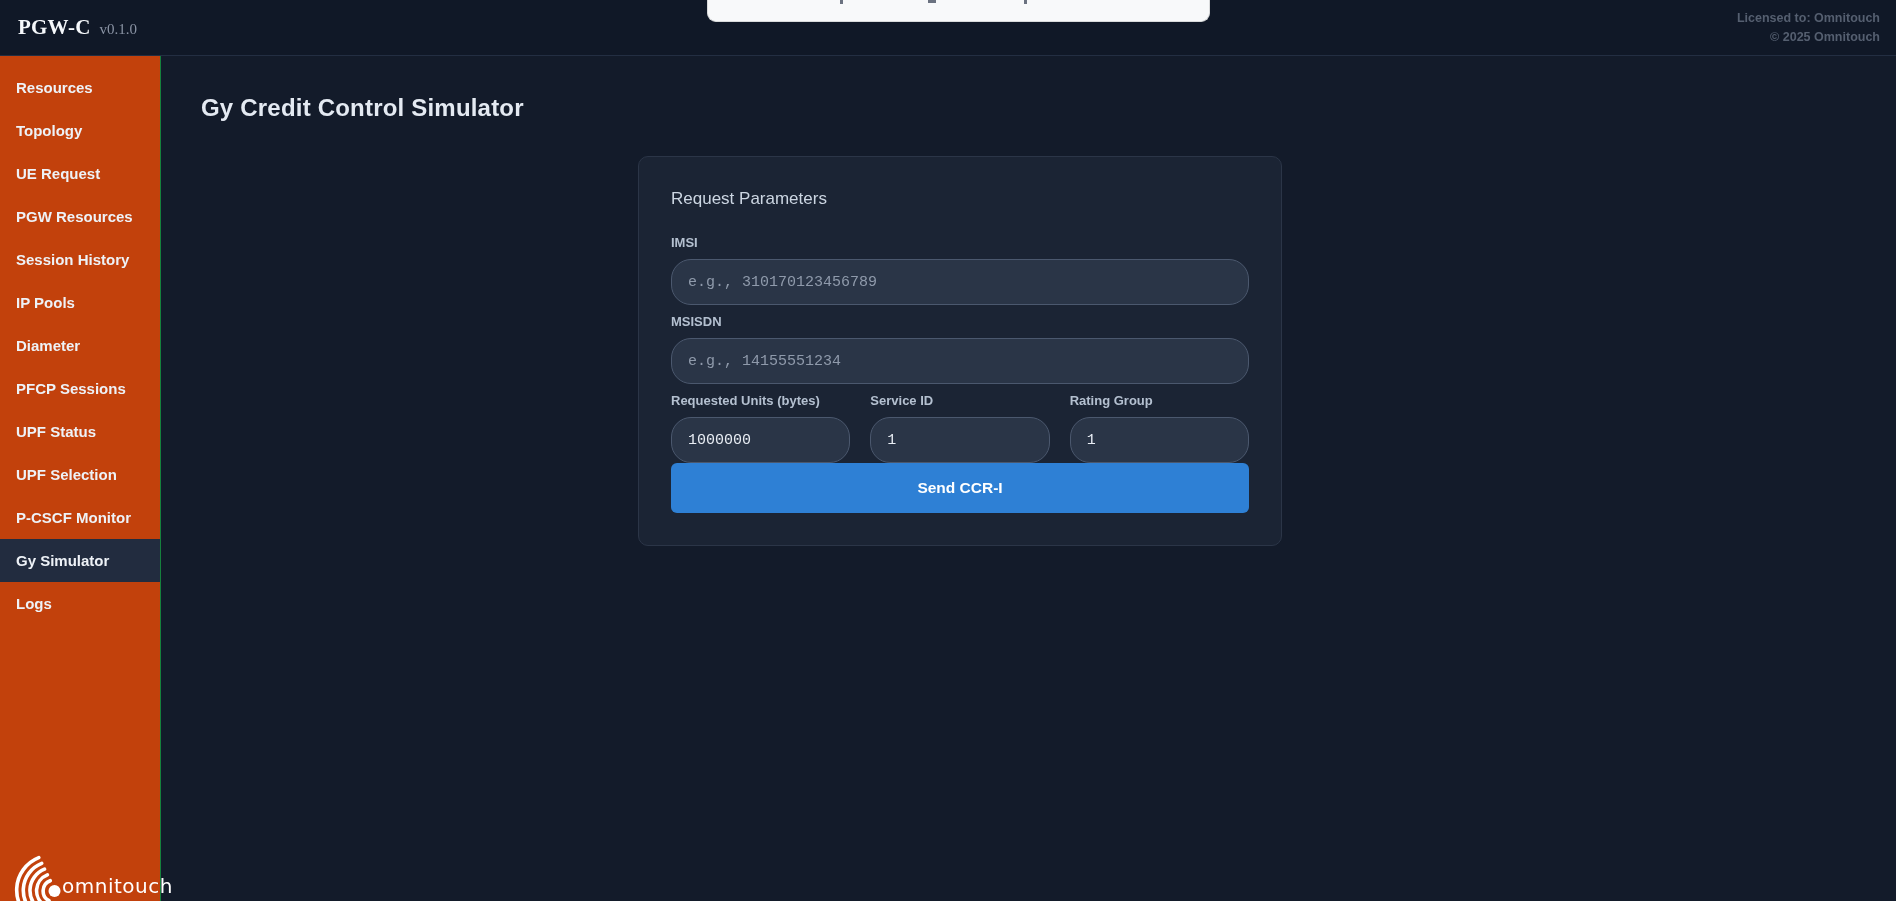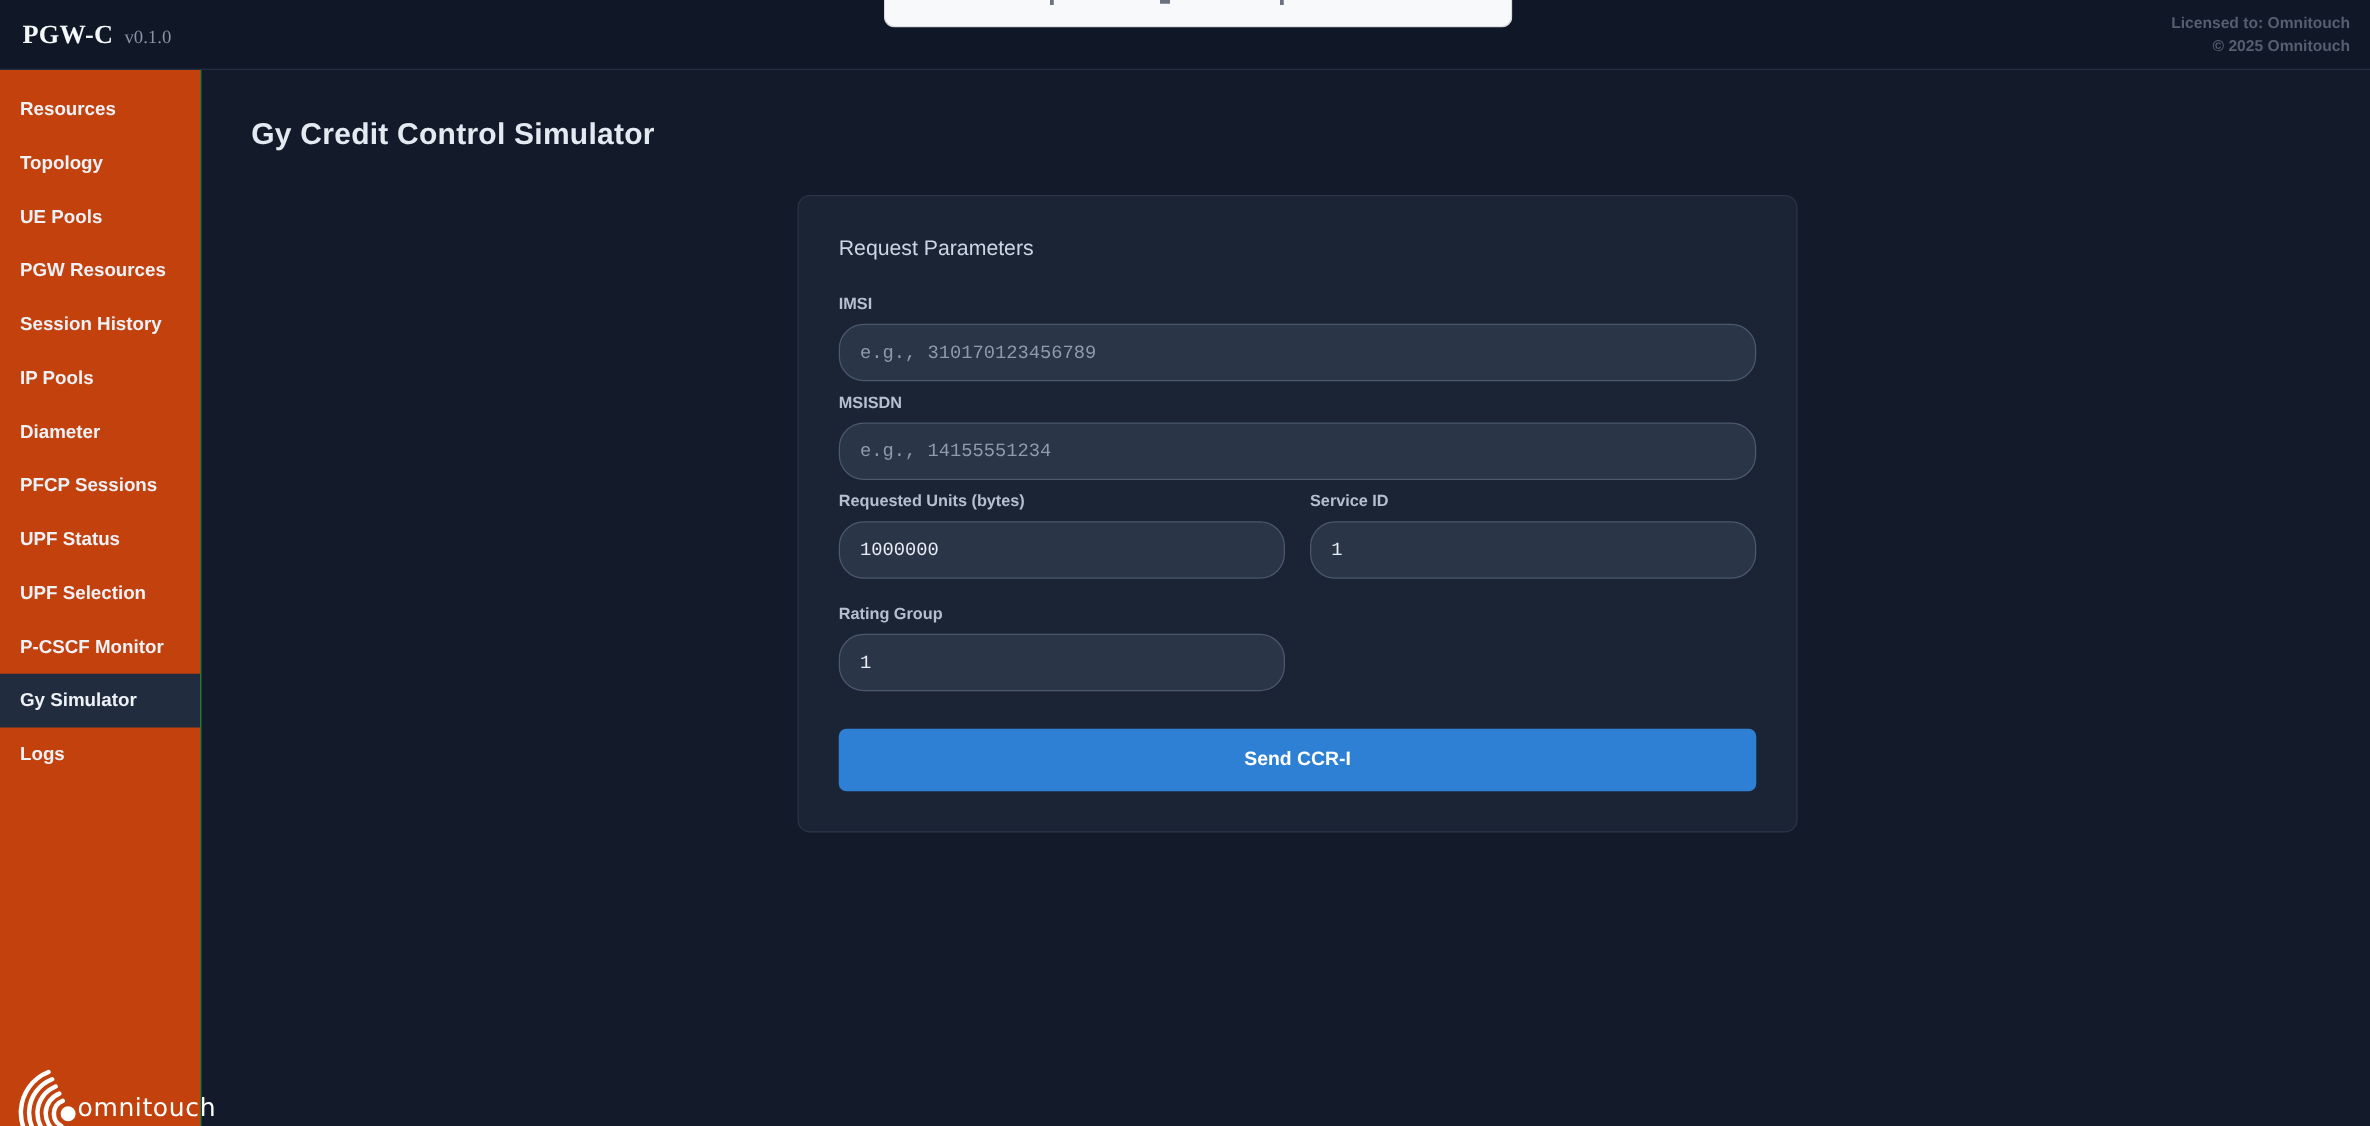--- a/index.html
+++ b/index.html
@@ -92,21 +92,21 @@
   
   .content { flex: 1; padding: 38px 0 0 40px; }
   .page-title {
     font-size: 24px;
     font-weight: 700;
     color: #e4eaf2;
     letter-spacing: 0.2px;
   }
 
   .card {
-    width: 800px;
+    width: 644px;
     margin: 34px 0 0 437px;
     background: #1b2434;
     border: 1px solid #2b3547;
     border-radius: 10px;
     padding: 32px;
   }
   .card-title {
     font-size: 17px;
     font-weight: 400;
     color: #ccd6e2;
@@ -128,23 +128,22 @@
     border-radius: 20px;
     padding: 0 16px;
     font-family: "Liberation Mono", "DejaVu Sans Mono", monospace;
     font-size: 15px;
     color: #e8edf4;
     outline: none;
   }
   .text-input::placeholder { color: #8f9aab; opacity: 1; }
   .form-row {
     display: grid;
-    grid-template-columns: 1fr 1fr;
+    grid-template-columns: 1fr 1fr 1fr;
     gap: 20px;
-    margin-bottom: 30px;
   }
   .submit-btn {
     display: block;
     width: 100%;
     height: 50px;
     background: #2e80d5;
     border: none;
     border-radius: 6px;
     color: #ffffff;
     font-family: "Liberation Sans", sans-serif;
@@ -169,21 +168,21 @@
     <span class="mark mark1"></span>
     <span class="mark mark2"></span>
     <span class="mark mark3"></span>
   </div>
 </header>
 
 <div class="shell">
   <nav class="sidebar">
     <a class="nav-item">Resources</a>
     <a class="nav-item">Topology</a>
-    <a class="nav-item">UE Pools</a>
+    <a class="nav-item">UE Request</a>
     <a class="nav-item">PGW Resources</a>
     <a class="nav-item">Session History</a>
     <a class="nav-item">IP Pools</a>
     <a class="nav-item">Diameter</a>
     <a class="nav-item">PFCP Sessions</a>
     <a class="nav-item">UPF Status</a>
     <a class="nav-item">UPF Selection</a>
     <a class="nav-item">P-CSCF Monitor</a>
     <a class="nav-item active">Gy Simulator</a>
     <a class="nav-item">Logs</a>

